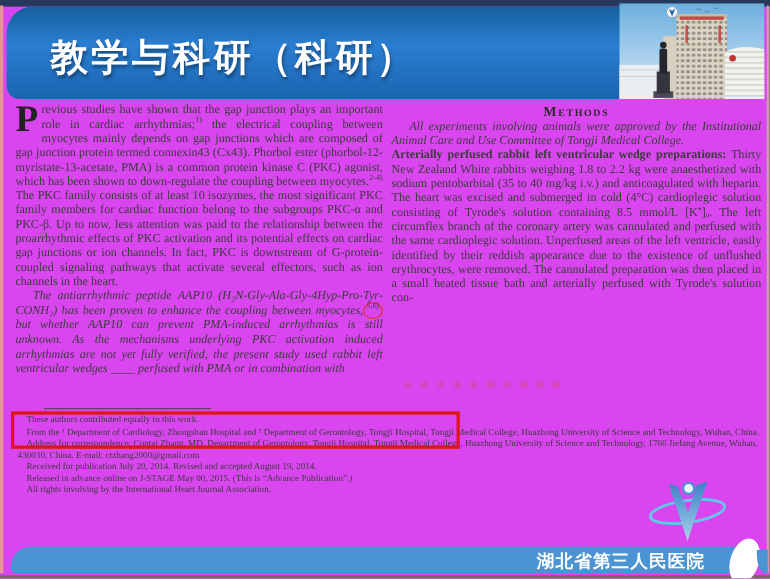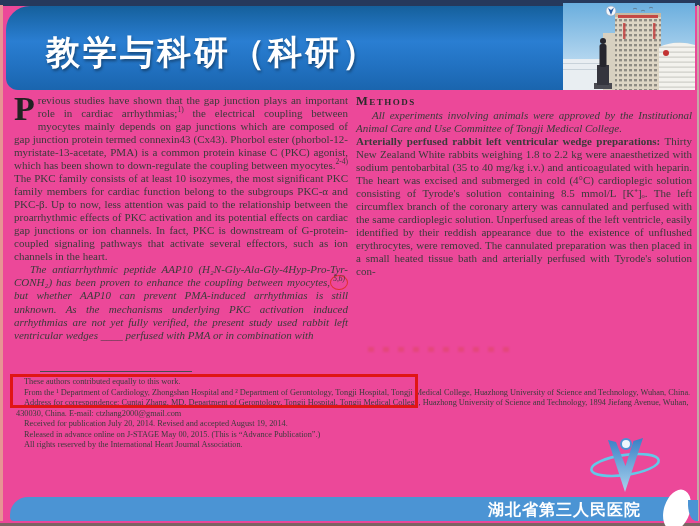--- a/index.html
+++ b/index.html
@@ -1,16 +1,16 @@
 <!DOCTYPE html>
 <html><head>
 <meta charset="utf-8">
 <style>
   html,body{margin:0;padding:0;background:#9a9a9a;}
-  .slide{position:relative;width:700px;height:526px;background:#ec4899;overflow:hidden;
+  .slide{position:relative;width:700px;height:526px;background:#d946ef;overflow:hidden;
          font-family:"Liberation Serif",serif;}
 
   
   .top-strip{position:absolute;left:0;top:0;width:700px;height:6px;background:#26395c;}
   .edge-left{position:absolute;left:0;top:5px;width:3px;height:516px;background:#e79494;}
   .edge-right{position:absolute;right:1px;top:5px;width:2px;height:516px;background:#c7a6a6;}
   .bottom-line{position:absolute;left:0;bottom:0;width:700px;height:3px;background:#7d6363;}
 
   
   .header-banner{position:absolute;left:6px;top:6px;width:688px;height:84px;
@@ -24,21 +24,21 @@
   
   .paper-col{position:absolute;top:94px;font-size:11px;line-height:1.185;color:#3b3b3b;
       text-align:justify;}
   .col1{left:14px;width:334px;}
   .col2{left:356px;width:336px;}
   .paper-col p{margin:0;}
   .indent{text-indent:16px;font-style:italic;}
   .dropcap{float:left;font-size:34px;line-height:27px;font-weight:700;padding:1px 3px 0 0;color:#222;}
   sup{font-size:7.5px;line-height:0;}
   .circled{border:1.5px solid #e03030;border-radius:50%;padding:0 2px 1px 2px;}
-  .methods{margin:26px 0 13px 0;text-align:left;font-size:12.5px;font-weight:700;
+  .methods{margin:26px 0 13px 0;text-align:center;font-size:12.5px;font-weight:700;
       font-variant:small-caps;letter-spacing:1.5px;color:#2b2b2b;text-indent:0;}
   .lead-bold{font-weight:700;}
 
   
   .footnote-rule{position:absolute;left:40px;top:371px;width:152px;height:1px;background:#4a4a4a;}
   .footnotes{position:absolute;left:16px;top:377px;width:676px;font-size:8.3px;line-height:1.27;
       color:#3c3c3c;text-align:left;}
   .footnotes p{margin:0;text-indent:8px;}
   .red-box{position:absolute;left:10px;top:374px;width:402px;height:28px;
       border:3px solid #e01515;z-index:6;}
@@ -124,24 +124,24 @@
     <p>
       <span class="lead-bold">Arterially perfused rabbit left ventricular wedge preparations:</span><span> Thirty New Zealand White rabbits weighing 1.8 to 2.2 kg were anaesthetized with sodium pentobarbital (35 to 40 mg/kg i.v.) and anticoagulated with heparin. The heart was excised and submerged in cold (4°C) cardioplegic solution consisting of Tyrode's solution containing 8.5 mmol/L [K⁺]ₒ. The left circumflex branch of the coronary artery was cannulated and perfused with the same cardioplegic solution. Unperfused areas of the left ventricle, easily identified by their reddish appearance due to the existence of unflushed erythrocytes, were removed. The cannulated preparation was then placed in a small heated tissue bath and arterially perfused with Tyrode's solution con-</span>
     </p>
   </div>
 
   <div class="footnote-rule"></div>
 
   <div class="footnotes">
     <p>These authors contributed equally to this work.</p>
     <p>From the ¹ Department of Cardiology, Zhongshan Hospital and ² Department of Gerontology, Tongji Hospital, Tongji Medical College, Huazhong University of Science and Technology, Wuhan, China.</p>
-    <p>Address for correspondence: Cuntai Zhang, MD, Department of Gerontology, Tongji Hospital, Tongji Medical College, Huazhong University of Science and Technology, 1894 Jiefang Avenue, Wuhan, 430030, China. E-mail: ctzhang2000@gmail.com</p>
+    <p>Address for correspondence: Cuntai Zhang, MD, Department of Gerontology, Tongji Hospital, Tongji Medical College, Huazhong University of Science and Technology, 1766 Jiefang Avenue, Wuhan, 430030, China. E-mail: ctzhang2000@gmail.com</p>
     <p>Received for publication July 20, 2014. Revised and accepted August 19, 2014.</p>
     <p>Released in advance online on J-STAGE May 00, 2015. (This is “Advance Publication”.)</p>
-    <p>All rights reserved by the International Heart Journal Association.</p>
+    <p>All rights involving by the International Heart Journal Association.</p>
   </div>
 
   <div class="red-box"></div>
   <div class="faint-marks"></div>
 
   <svg class="logo" viewBox="0 0 78 73" xmlns="http://www.w3.org/2000/svg">
     <defs>
       <linearGradient id="figg" x1="0" y1="0" x2="0" y2="1">
         <stop offset="0" stop-color="#3a7fc6"></stop>
           <stop offset="1" stop-color="#a8d4ee"></stop>

